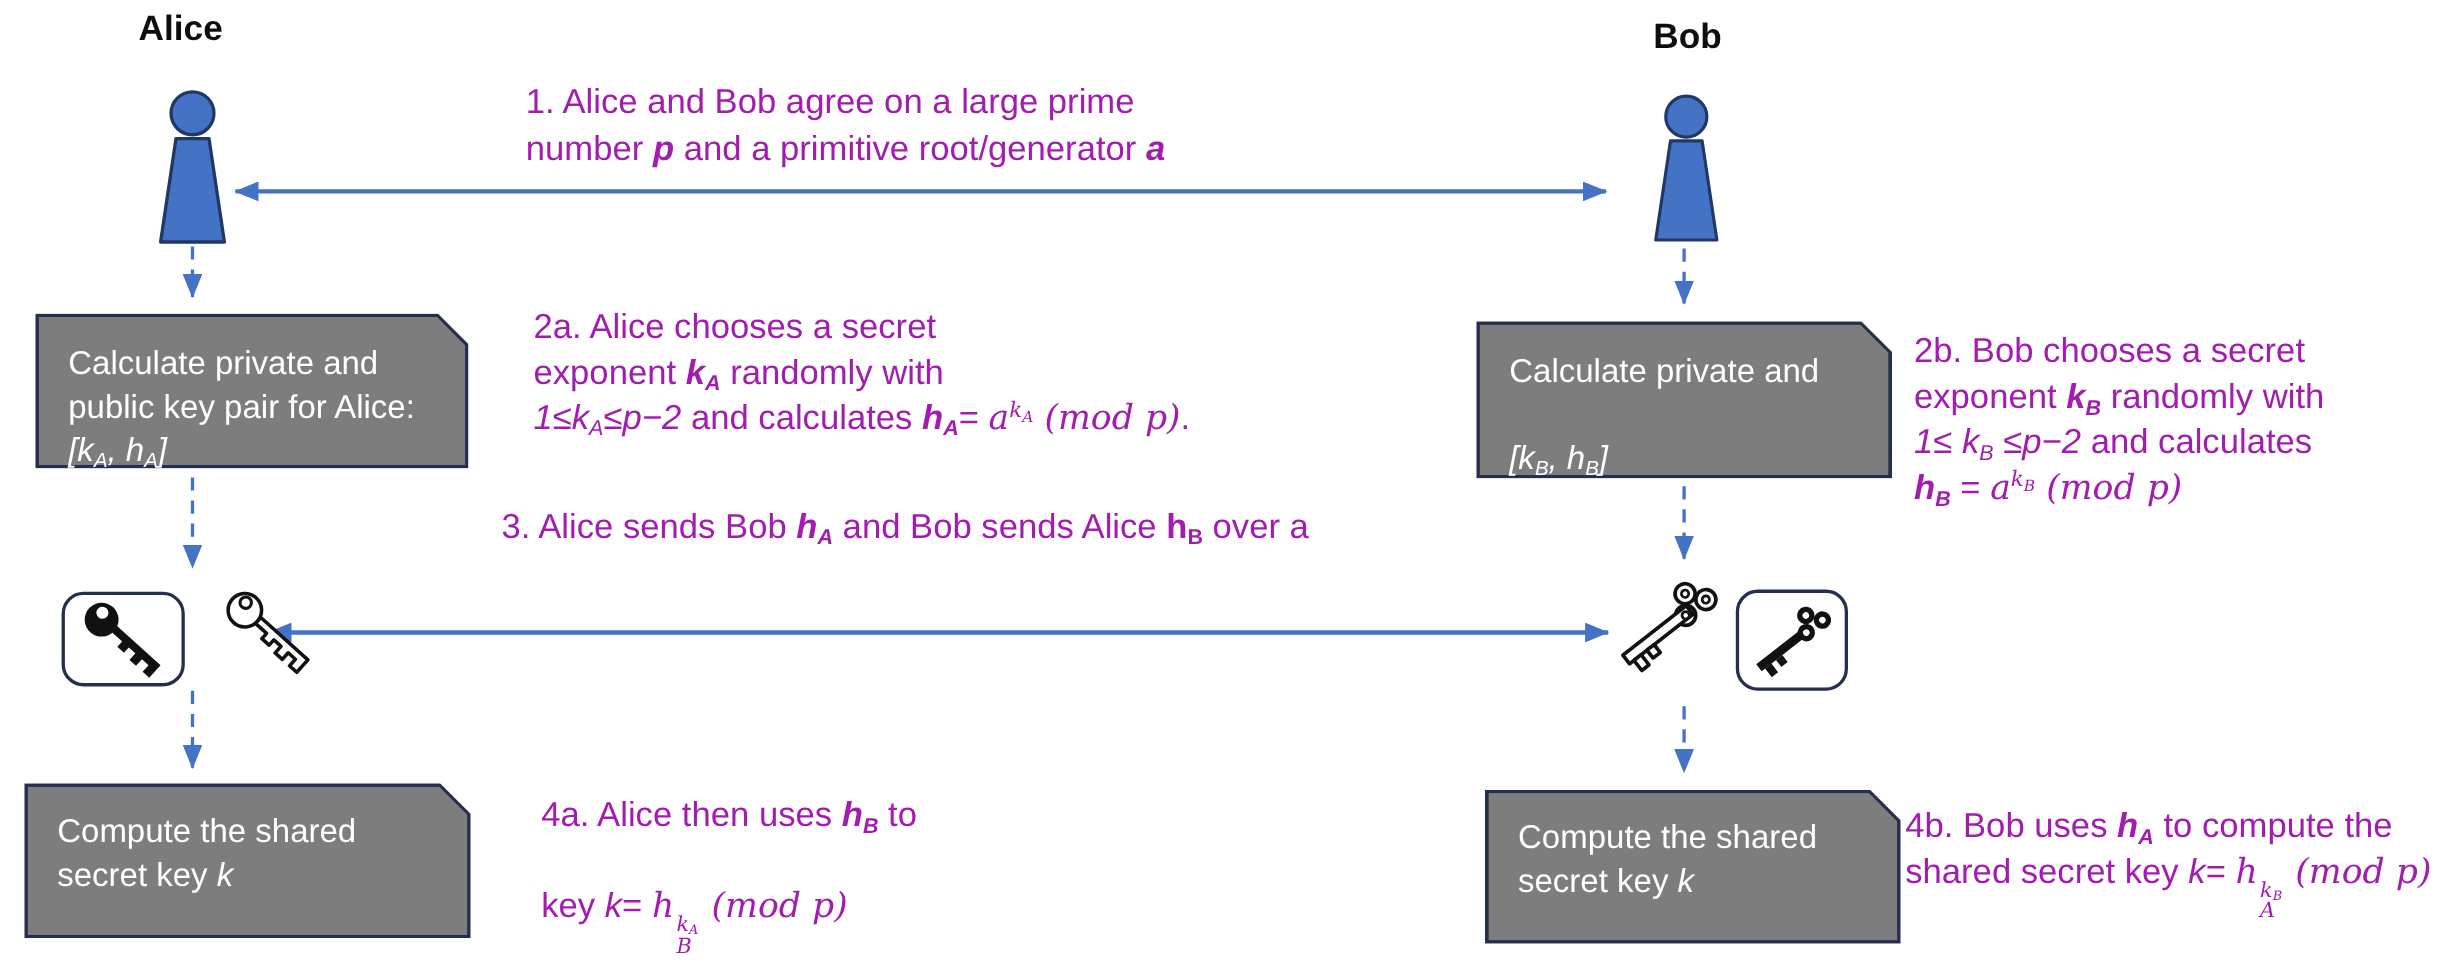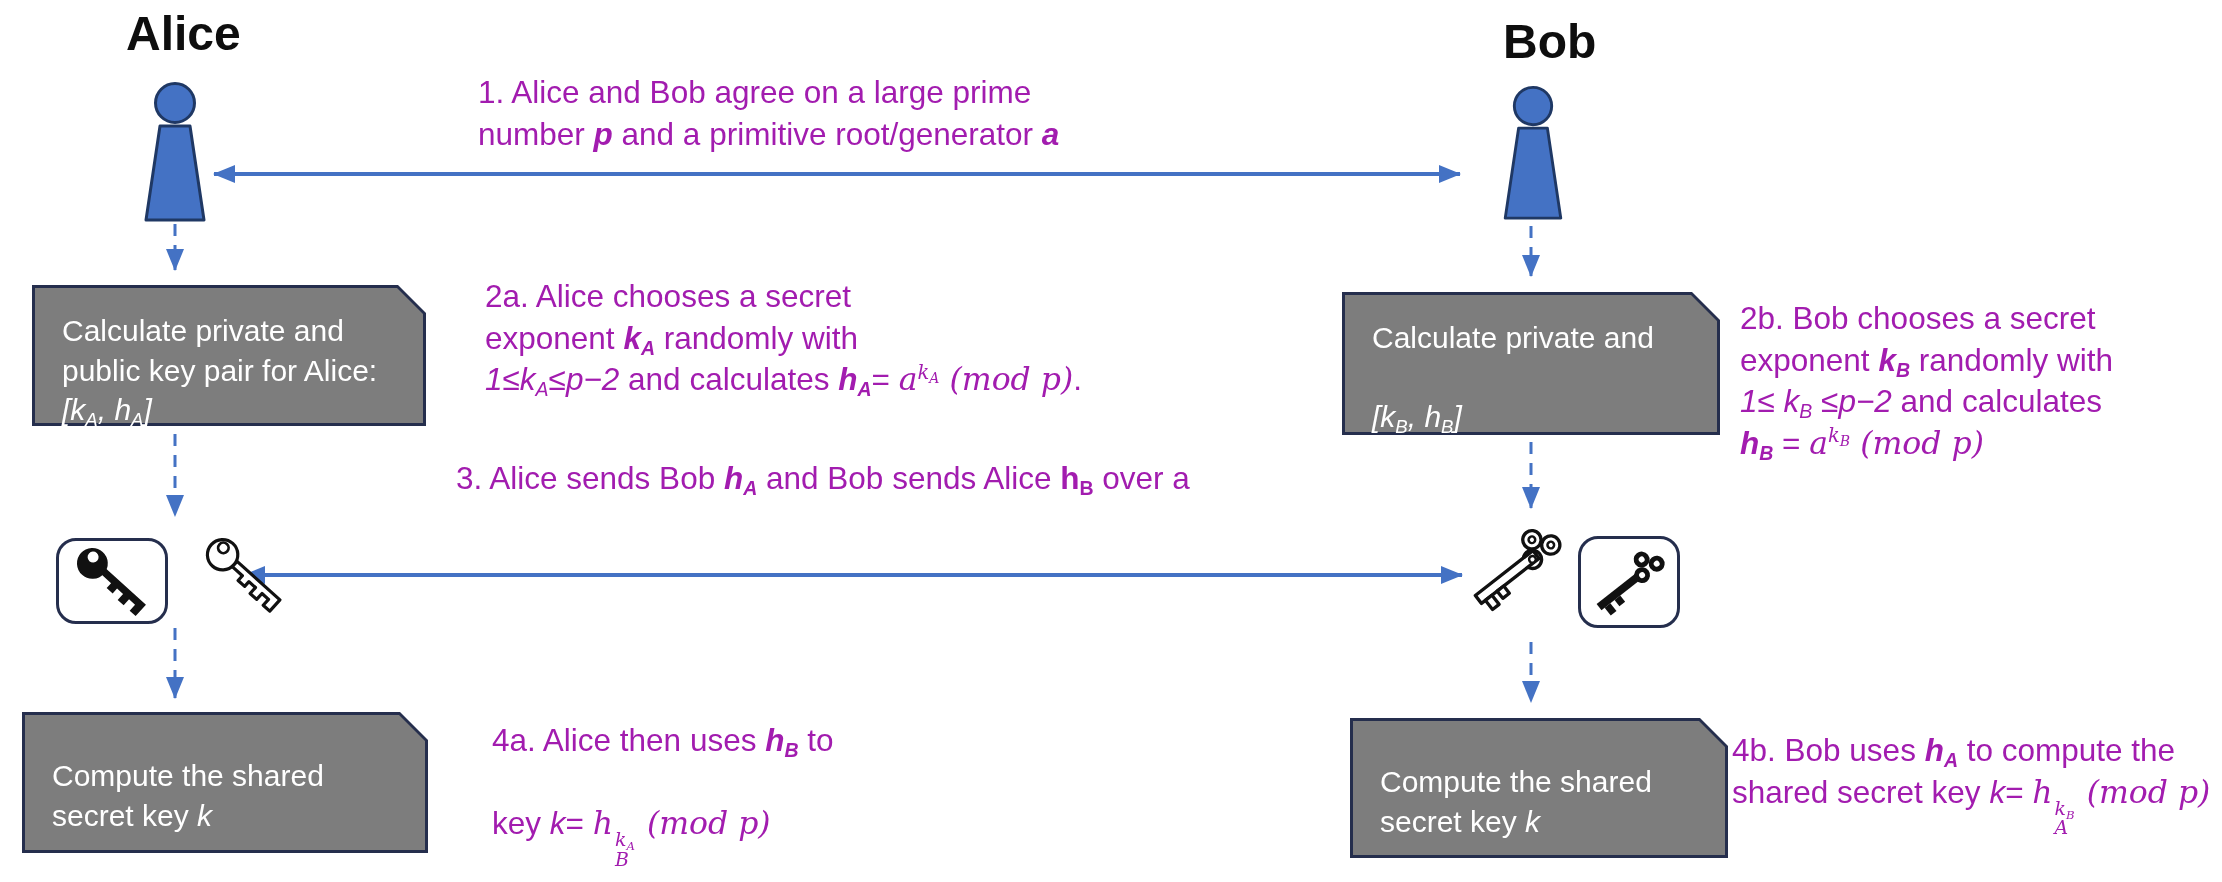--- a/index.html
+++ b/index.html
@@ -1,36 +1,36 @@
 <!DOCTYPE html>
 <html><head>
 <meta charset="utf-8">
 <style>
   html,body{margin:0;padding:0;background:#ffffff;}
   body{font-family:"Liberation Sans", sans-serif;}
   .scene{position:relative;width:2222px;height:882px;background:#ffffff;overflow:hidden;}
   .abs{position:absolute;}
-  .actor-title{font-weight:700;font-size:48px;color:#0e0e0e;line-height:1.1;}
+  .actor-title{font-weight:700;font-size:32px;color:#0e0e0e;line-height:1.1;}
   .step{font-size:31.5px;line-height:1.32;color:#a21caf;}
   .b{font-weight:700;}
   .i{font-style:italic;}
   .m{font-family:"DejaVu Serif", serif;font-style:italic;}
   sup{font-size:0.62em;line-height:0;}
   sub{font-size:0.62em;line-height:0;vertical-align:-0.3em;}
   sup sub, sub sub{font-size:0.72em;}
   .stack{display:inline-flex;flex-direction:column;font-size:0.6em;line-height:1.02;vertical-align:-0.65em;margin:0 2px;text-align:left;}
   .stack .top,.stack .bot{display:block;}
   
   .snipbox{position:absolute;}
   .snip-outer{position:absolute;inset:0;background:#252E4D;
     clip-path:polygon(0 0, calc(100% - 28px) 0, 100% 28px, 100% 100%, 0 100%);}
   .snip-inner{position:absolute;inset:3px;background:#7D7D7D;
     clip-path:polygon(0 0, calc(100% - 26px) 0, 100% 26px, 100% 100%, 0 100%);}
   .snip-text{position:absolute;inset:0;padding:26px 30px;color:#ffffff;font-size:30px;line-height:1.32;}
-  .snip-text.pad-lg{padding-top:44px;}
+  .snip-text.pad-lg{padding-top:24px;}
   .key-badge{position:absolute;background:#ffffff;border:3.5px solid #252E4D;border-radius:20px;
     display:flex;align-items:center;justify-content:center;}
   .rot-a{transform:rotate(42deg);}
   .rot-b{transform:rotate(-38deg);}
   svg{display:block;}
   .overlay{position:absolute;left:0;top:0;}
 </style>
 </head>
 <body>
 

